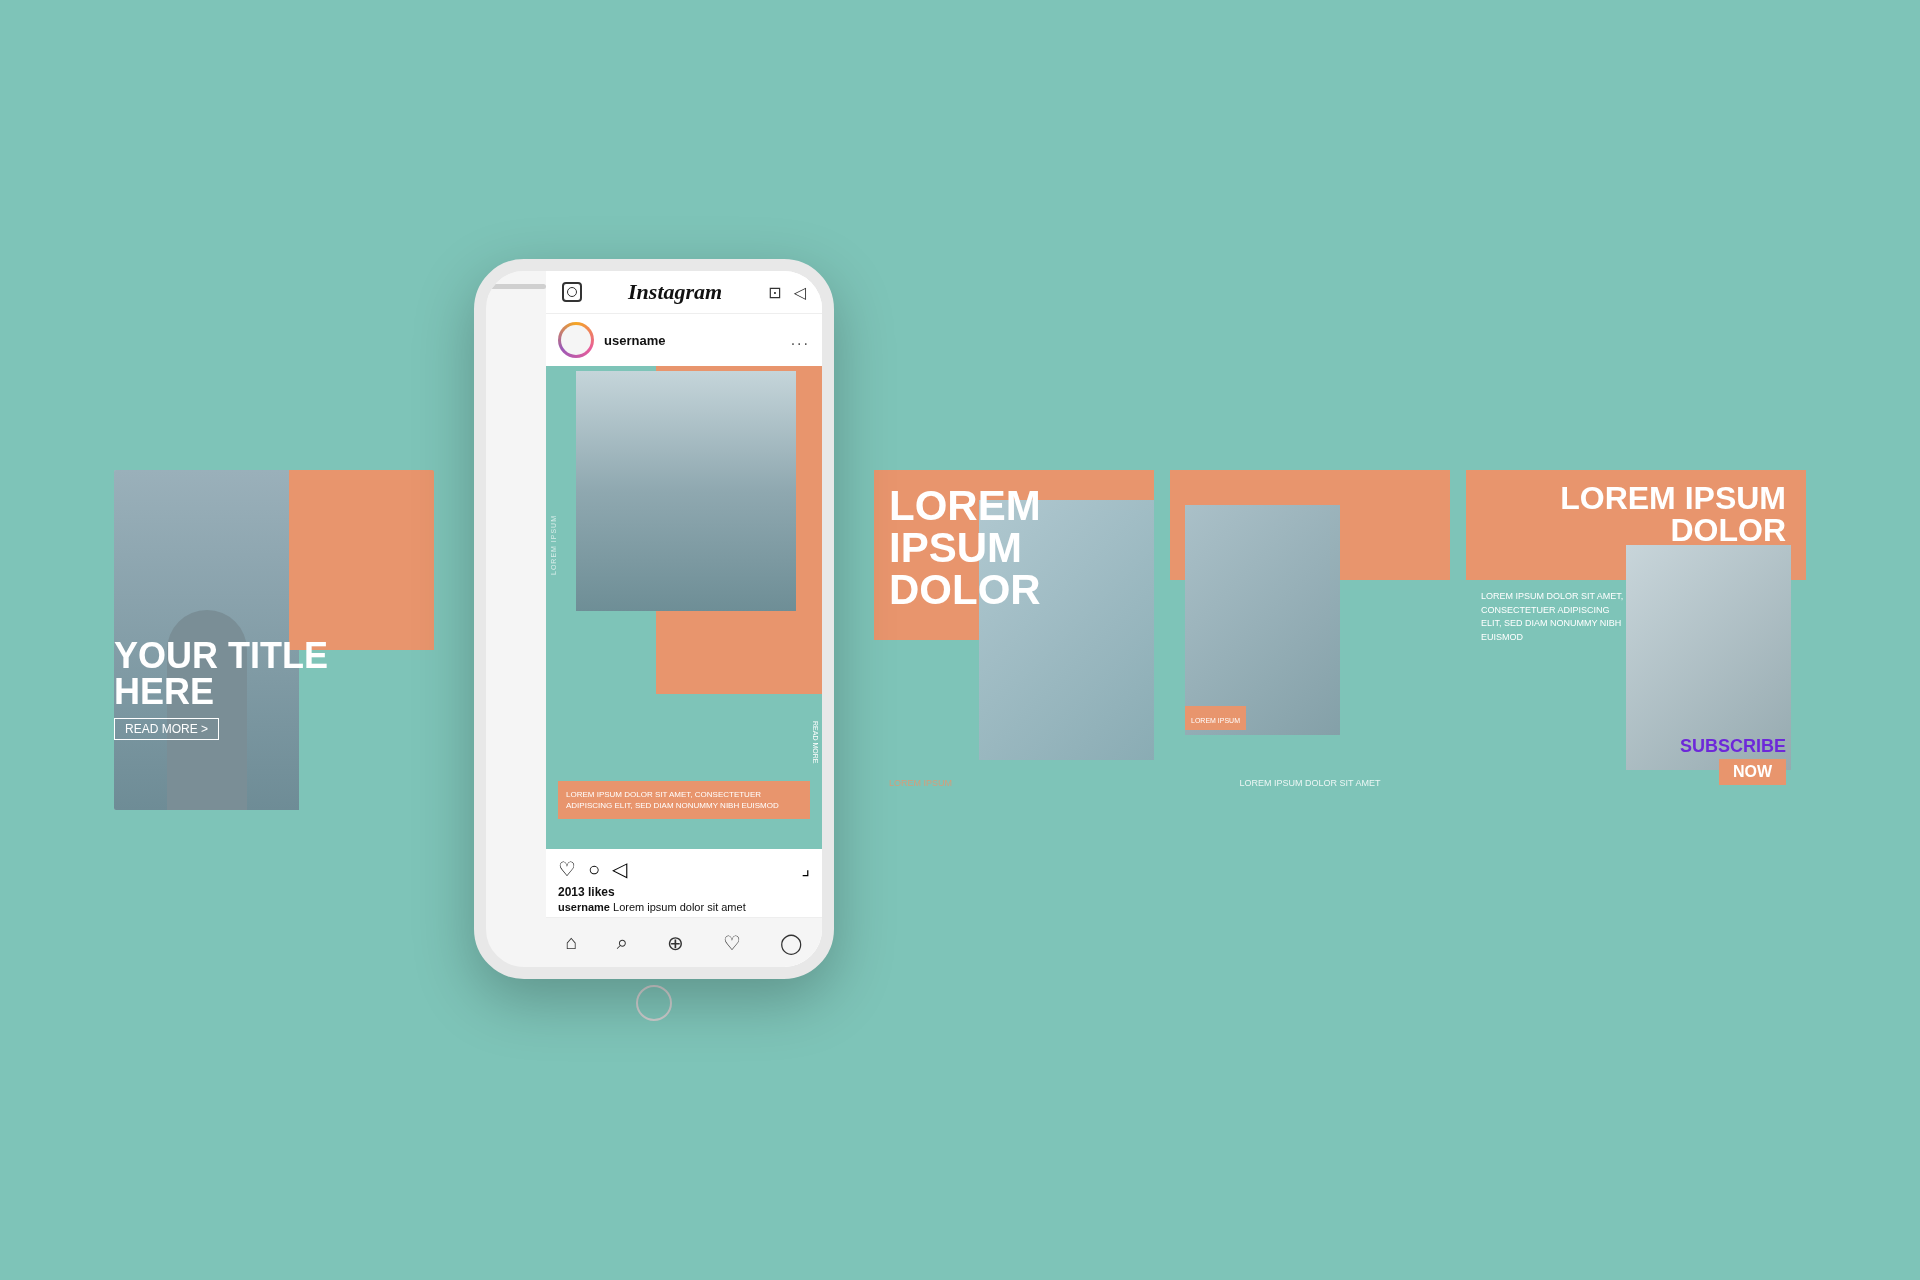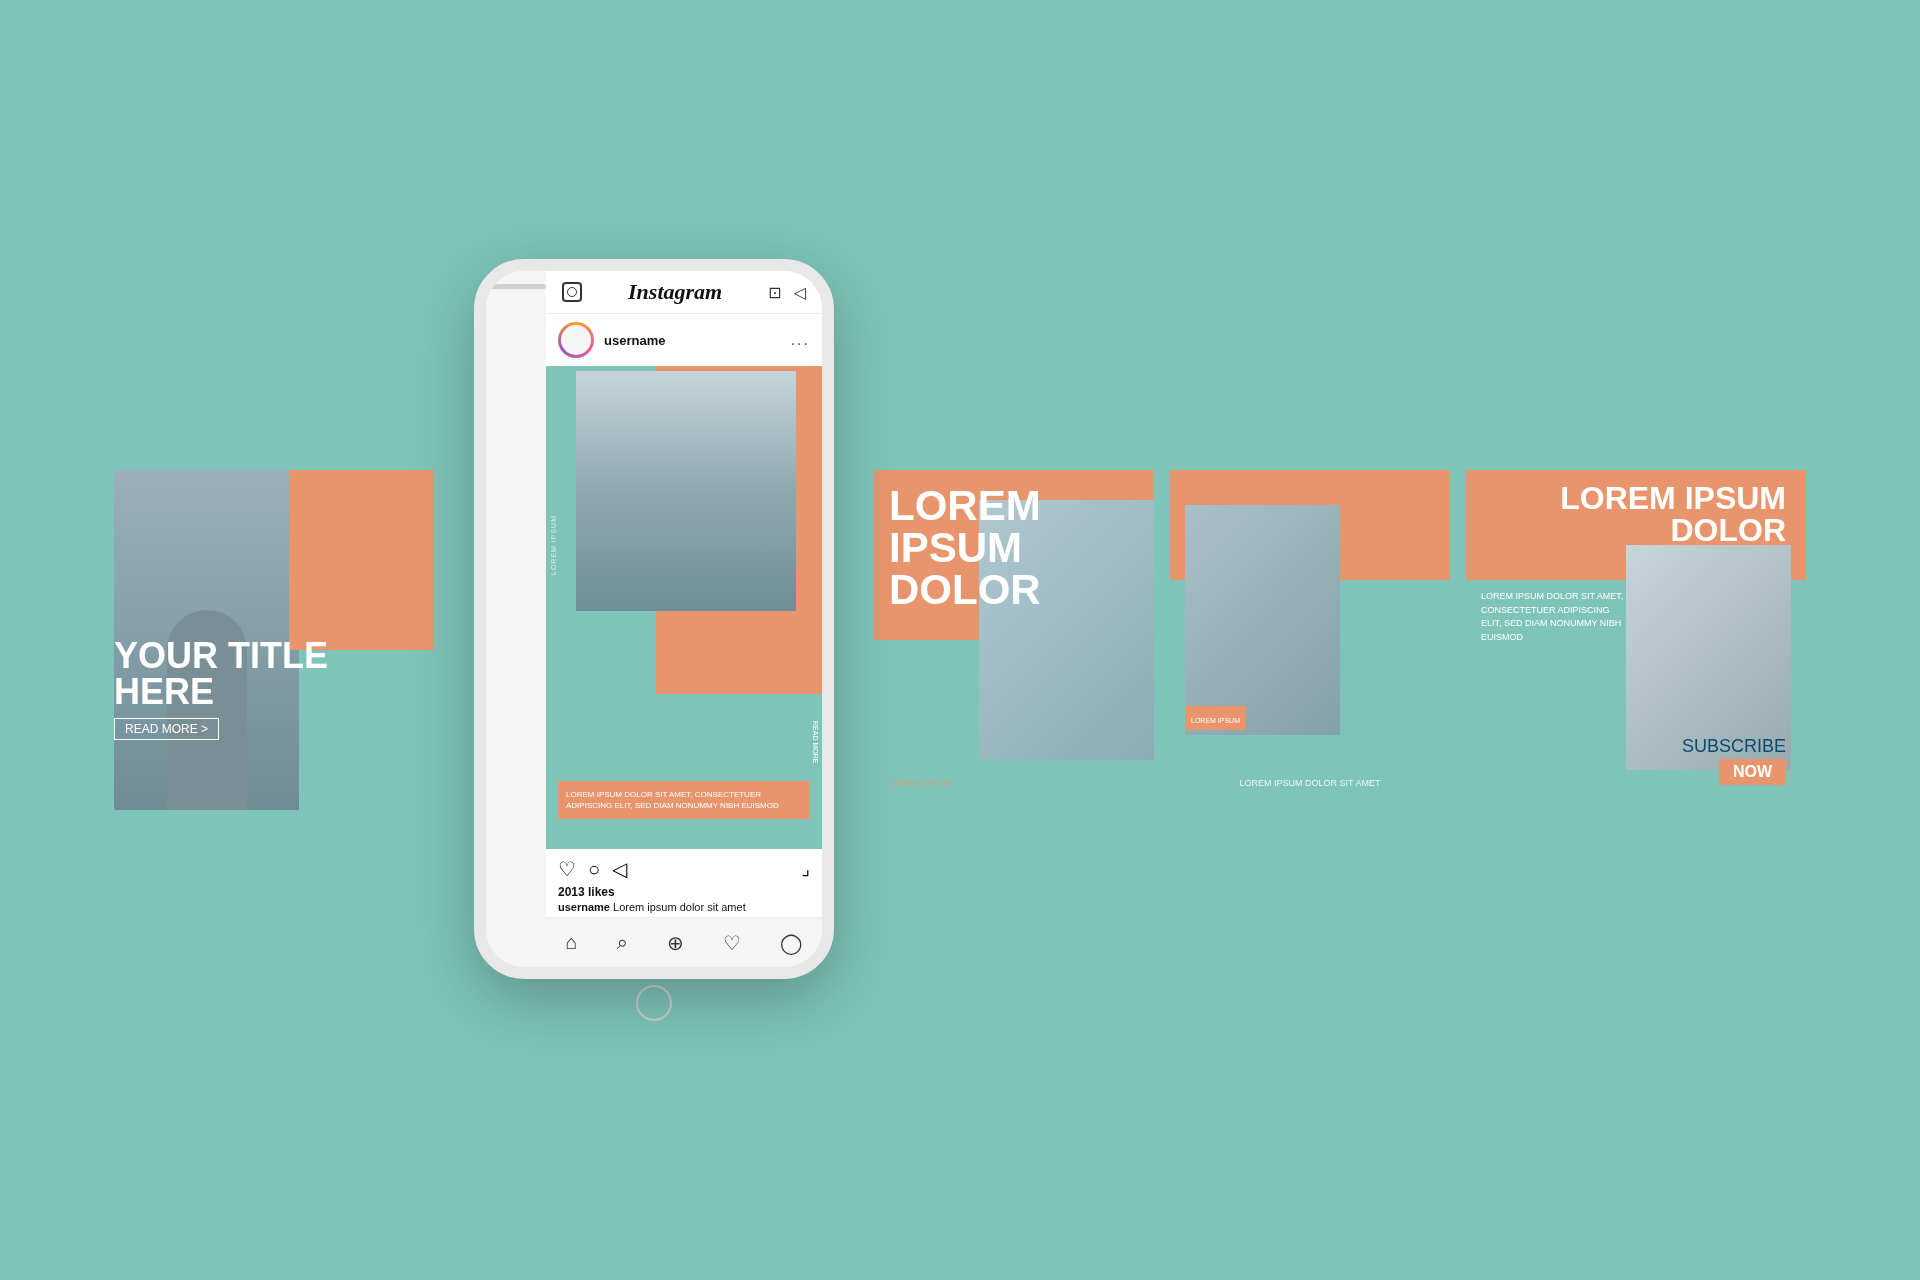--- a/index.html
+++ b/index.html
@@ -430,22 +430,22 @@
     }
     .banner-card-3 .subscribe-btn {
       position: absolute;
       bottom: 25px;
       right: 20px;
       z-index: 5;
       text-align: right;
     }
     .banner-card-3 .subscribe-btn .sub-label {
       font-size: 18px;
-      font-weight: 400;
-      color: #0c4a6e;
+      font-weight: 700;
+      color: #6d28d9;
       text-transform: uppercase;
       display: block;
     }
     .banner-card-3 .subscribe-btn .sub-box {
       background-color: #e8956d;
       padding: 4px 14px;
       display: inline-block;
       margin-top: 2px;
     }
     .banner-card-3 .subscribe-btn .sub-box span {

